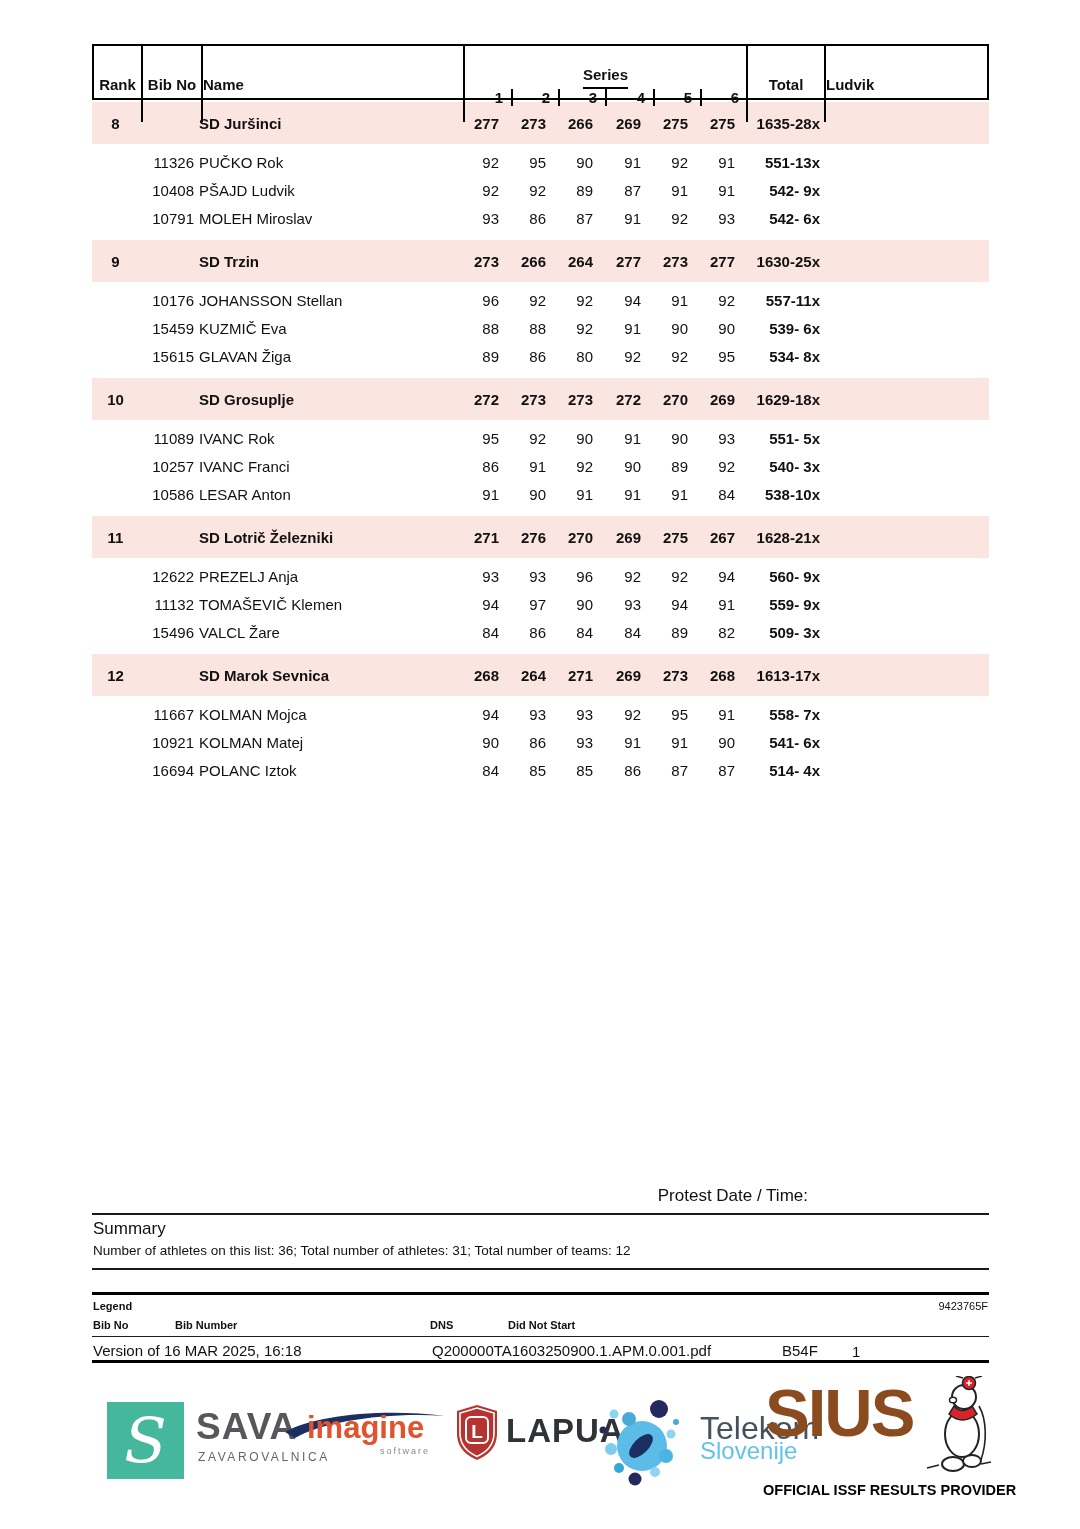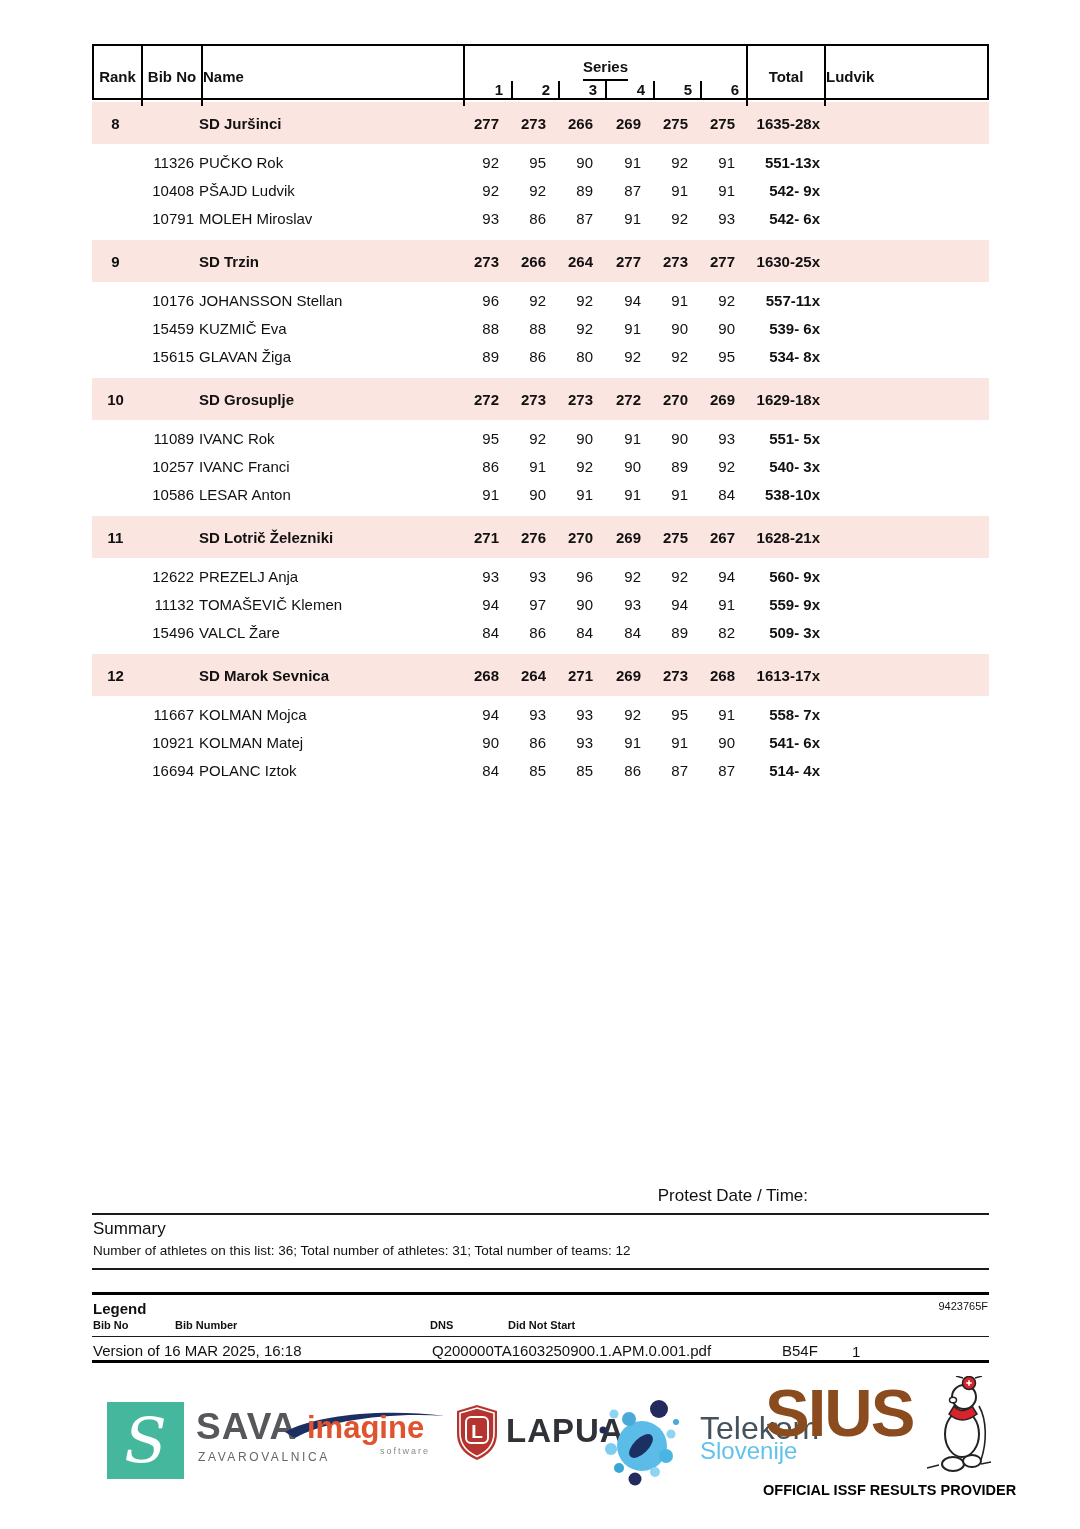--- a/index.html
+++ b/index.html
@@ -34,21 +34,21 @@
   .team-row{height:42px;margin-top:2px;background:#fbe5e1;font-weight:bold;}
   .athletes{margin-top:4px;margin-bottom:8px;text-align:right;}
   .athlete-row{height:28px;}
 
   
   .abs{position:absolute;}
   .rule{position:absolute;left:92px;width:897px;background:#1a1a1a;}
   #protest{top:1186px;left:0;width:808px;text-align:right;font-size:17px;}
   #summary-title{top:1219px;left:93px;font-size:17px;}
   #summary-text{top:1243px;left:93px;font-size:13.5px;}
-  #legend-title{top:1300px;left:93px;font-size:15px;font-weight:bold;}
+  #legend-title{top:1300px;left:93px;font-size:11px;font-weight:bold;}
   #doc-code{top:1300px;left:0;width:988px;text-align:right;font-size:11px;}
   .legend-small{font-size:11px;font-weight:bold;}
   #version-row{top:1342px;font-size:15px;}
 
   
   #sava-box{left:107px;top:1402px;width:77px;height:77px;background:#45b79c;
             display:flex;align-items:center;justify-content:center;}
   #sava-s{font-family:"DejaVu Serif",serif;font-style:italic;font-size:62px;color:#fff;line-height:1;}
   #sava-name{left:196px;top:1406px;font-size:37px;font-weight:bold;color:#55575a;letter-spacing:1px;}
   #sava-sub{left:198px;top:1450px;font-size:12px;color:#63666b;letter-spacing:2.6px;}
@@ -70,21 +70,21 @@
 <body>
 
 <div id="page">
 
   <div id="results">
 
     <div id="thead">
       <div class="hc ctr">Rank</div>
       <div class="hc ctr">Bib No</div>
       <div class="hc nameL">Name</div>
-      <div class="hc series-group" style="padding:8px;display:flex;">
+      <div class="hc series-group" style="padding:16px;display:flex;">
         <div class="series-label">Series</div>
         <div class="series-sub">
           <div class="sc">1</div>
           <div class="sc">2</div>
           <div class="sc">3</div>
           <div class="sc">4</div>
           <div class="sc">5</div>
           <div class="sc">6</div>
         </div>
       </div>

